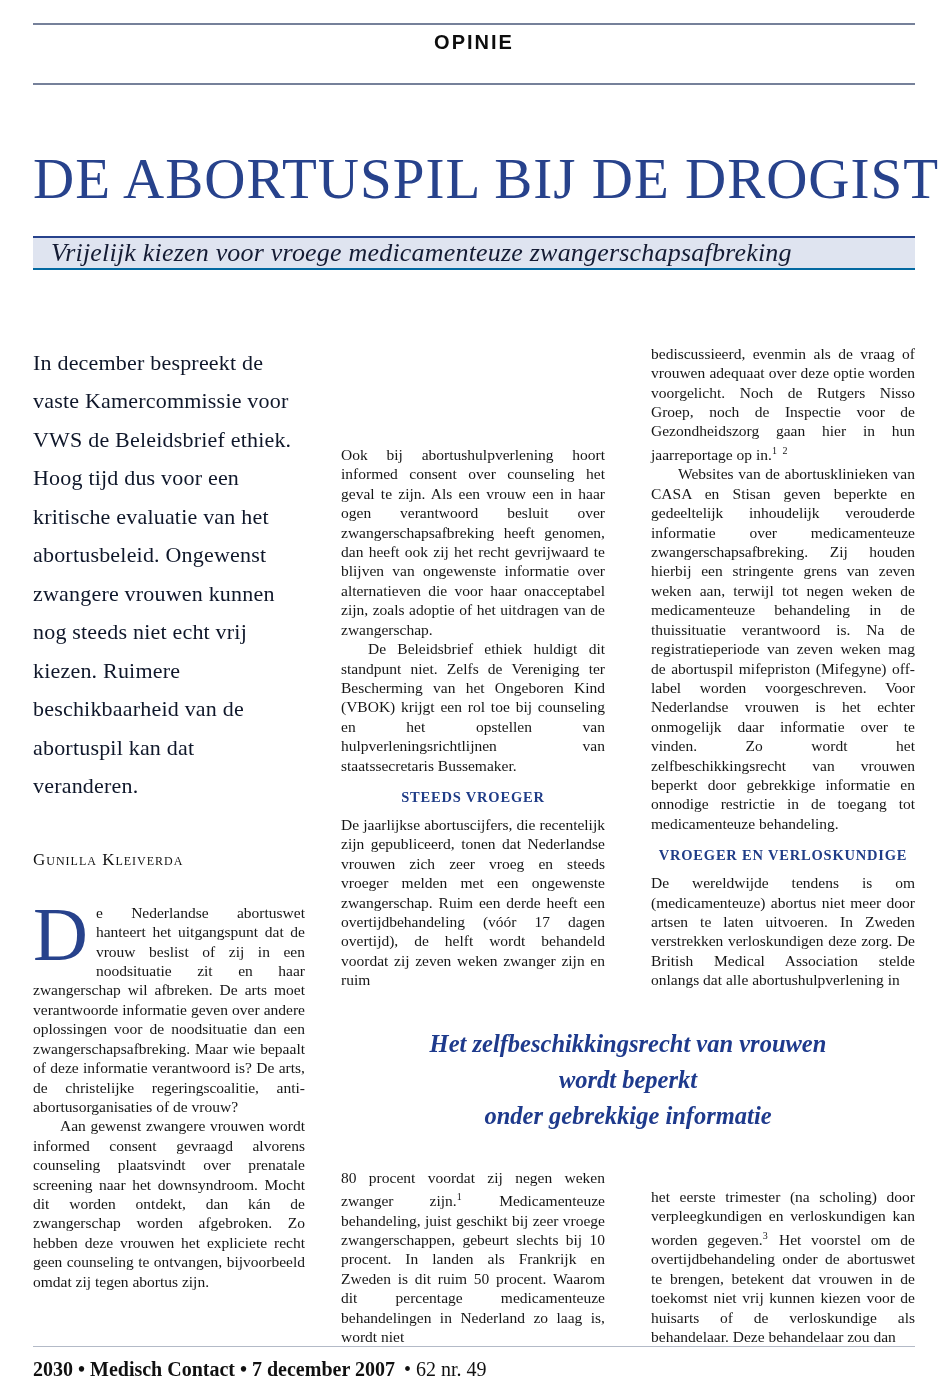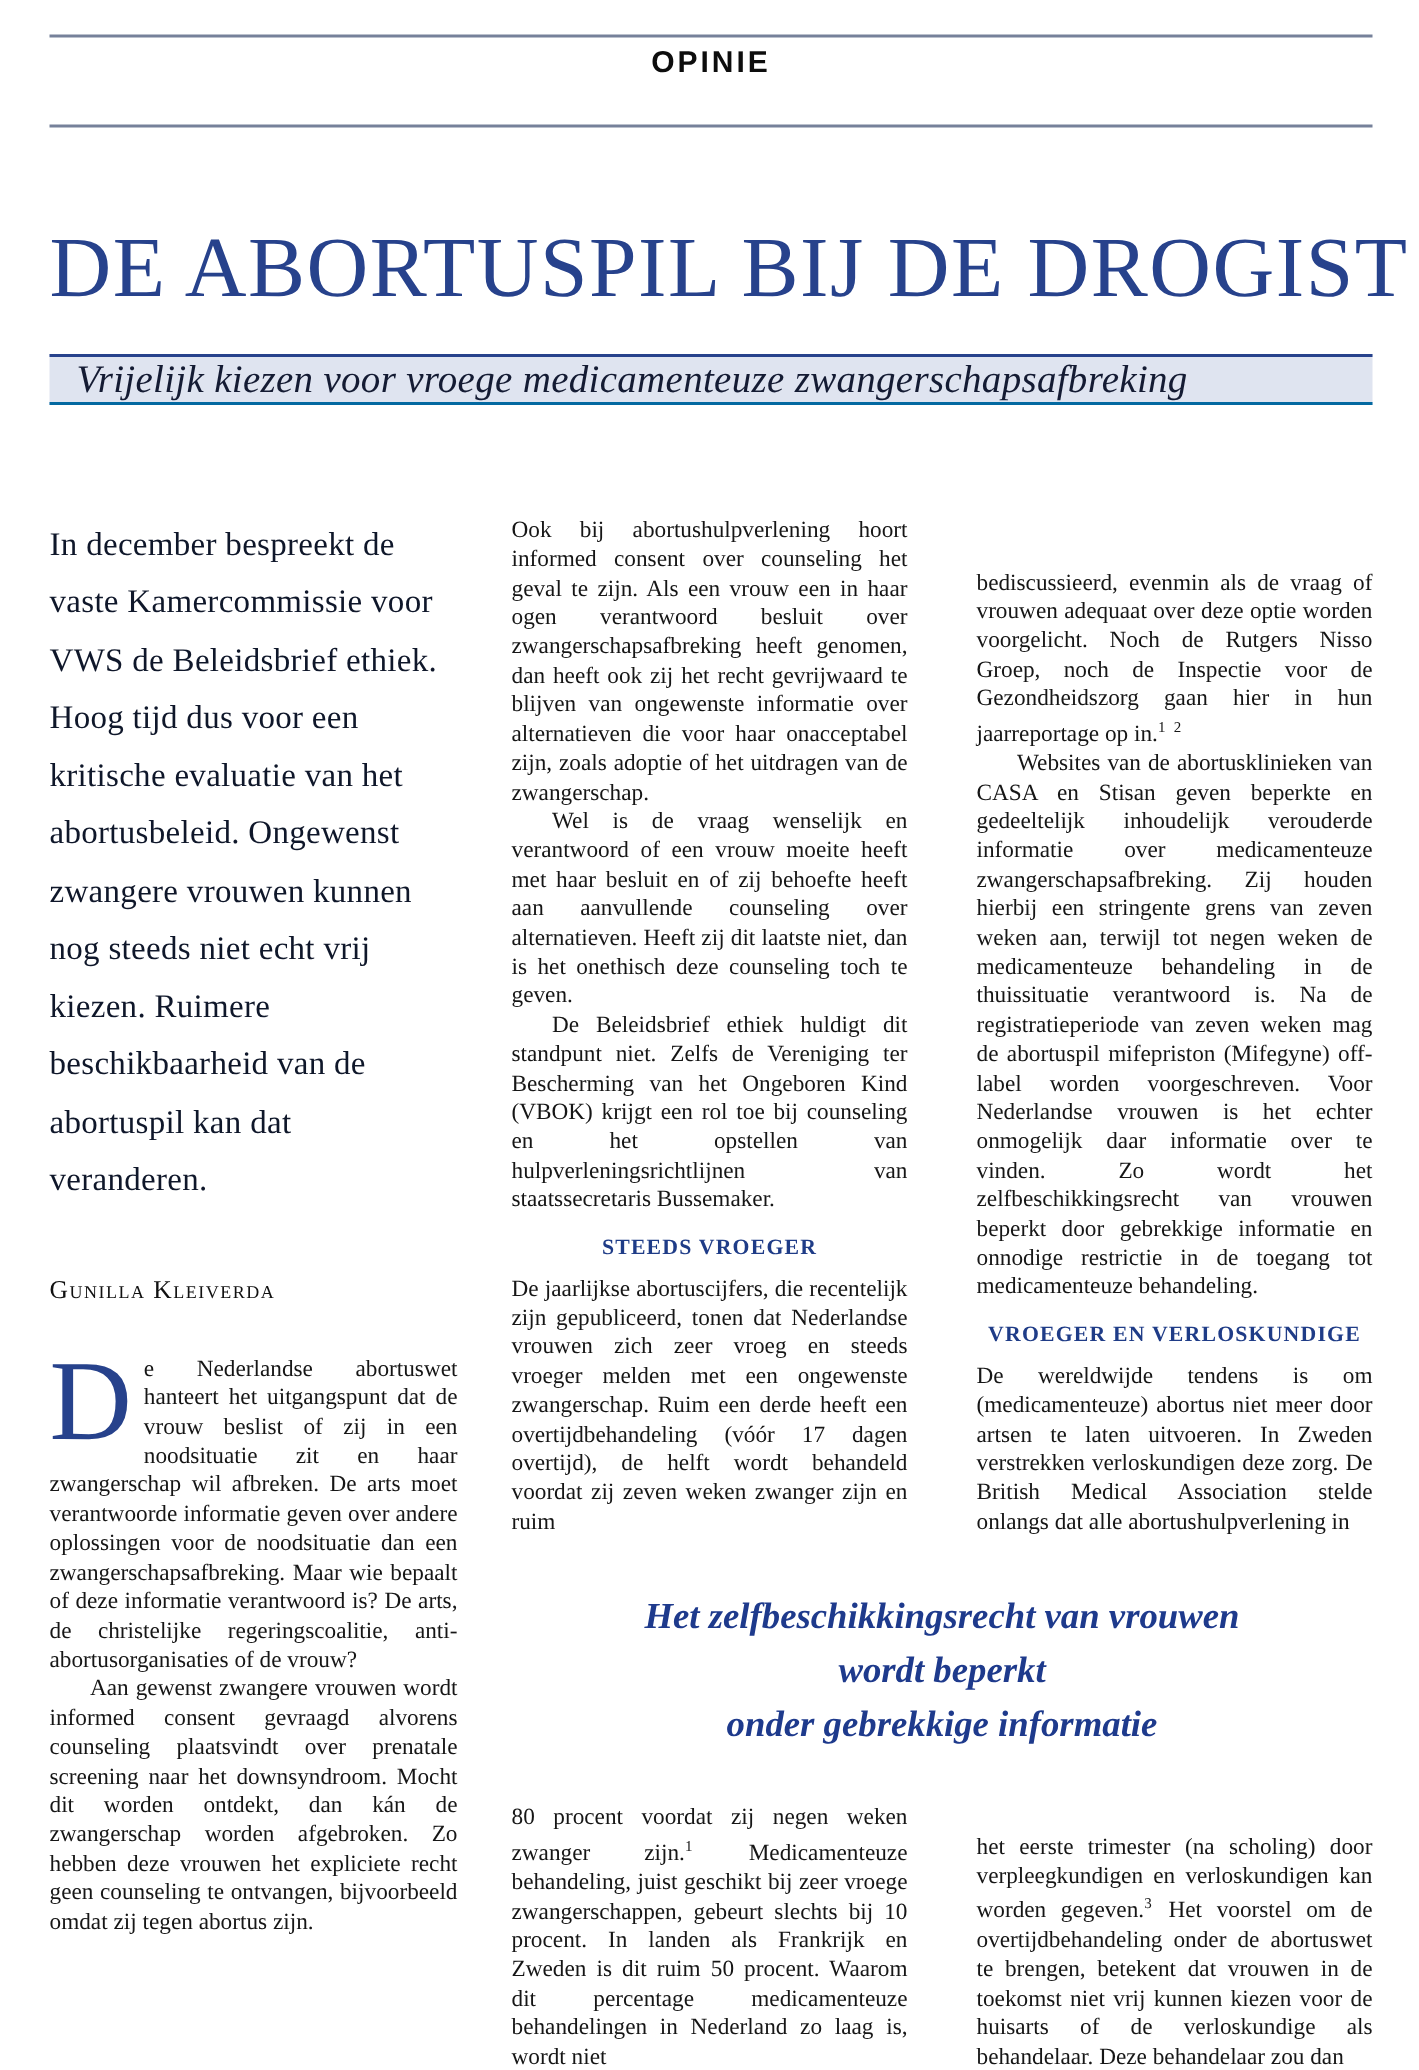--- a/index.html
+++ b/index.html
@@ -165,21 +165,20 @@
       <div class="author">Gunilla Kleiverda</div>
       <p class="first-para"><span class="dropcap">D</span><span>e Nederlandse abortuswet hanteert het uitgangspunt dat de vrouw beslist of zij in een noodsituatie zit en haar zwangerschap wil afbreken. De arts moet verantwoorde informatie geven over andere oplossingen voor de noodsituatie dan een zwangerschapsafbreking. Maar wie bepaalt of deze informatie verantwoord is? De arts, de christelijke regeringscoalitie, anti-abortusorganisaties of de vrouw?</span></p>
       <p class="indent">Aan gewenst zwangere vrouwen wordt informed consent gevraagd alvorens counseling plaatsvindt over prenatale screening naar het downsyndroom. Mocht dit worden ontdekt, dan kán de zwangerschap worden afgebroken. Zo hebben deze vrouwen het expliciete recht geen counseling te ontvangen, bijvoorbeeld omdat zij tegen abortus zijn.</p>
     </div>
 
     <div class="col-rest">
 
       <div class="two-col body-text">
         <div>
           <p>Ook bij abortushulpverlening hoort informed consent over counseling het geval te zijn. Als een vrouw een in haar ogen verantwoord besluit over zwangerschapsafbreking heeft genomen, dan heeft ook zij het recht gevrijwaard te blijven van ongewenste informatie over alternatieven die voor haar onacceptabel zijn, zoals adoptie of het uitdragen van de zwangerschap.</p>
-          <p class="indent">Wel is de vraag wenselijk en verantwoord of een vrouw moeite heeft met haar besluit en of zij behoefte heeft aan aanvullende counseling over alternatieven. Heeft zij dit laatste niet, dan is het onethisch deze counseling toch te geven.</p>
           <p class="indent">De Beleidsbrief ethiek huldigt dit standpunt niet. Zelfs de Vereniging ter Bescherming van het Ongeboren Kind (VBOK) krijgt een rol toe bij counseling en het opstellen van hulpverleningsrichtlijnen van staatssecretaris Bussemaker.</p>
           <div class="sec-heading">STEEDS VROEGER</div>
           <p>De jaarlijkse abortuscijfers, die recentelijk zijn gepubliceerd, tonen dat Nederlandse vrouwen zich zeer vroeg en steeds vroeger melden met een ongewenste zwangerschap. Ruim een derde heeft een overtijdbehandeling (vóór 17 dagen overtijd), de helft wordt behandeld voordat zij zeven weken zwanger zijn en ruim</p>
         </div>
         <div>
           <p><span>bediscussieerd, evenmin als de vraag of vrouwen adequaat over deze optie worden voorgelicht. Noch de Rutgers Nisso Groep, noch de Inspectie voor de Gezondheidszorg gaan hier in hun jaarreportage op in.</span><sup class="ref">1 2</sup></p>
           <p class="indent">Websites van de abortusklinieken van CASA en Stisan geven beperkte en gedeeltelijk inhoudelijk verouderde informatie over medicamenteuze zwangerschapsafbreking. Zij houden hierbij een stringente grens van zeven weken aan, terwijl tot negen weken de medicamenteuze behandeling in de thuissituatie verantwoord is. Na de registratieperiode van zeven weken mag de abortuspil mifepriston (Mifegyne) off-label worden voorgeschreven. Voor Nederlandse vrouwen is het echter onmogelijk daar informatie over te vinden. Zo wordt het zelfbeschikkingsrecht van vrouwen beperkt door gebrekkige informatie en onnodige restrictie in de toegang tot medicamenteuze behandeling.</p>
           <div class="sec-heading">VROEGER EN VERLOSKUNDIGE</div>
           <p>De wereldwijde tendens is om (medicamenteuze) abortus niet meer door artsen te laten uitvoeren. In Zweden verstrekken verloskundigen deze zorg. De British Medical Association stelde onlangs dat alle abortushulpverlening in</p>
         </div>

